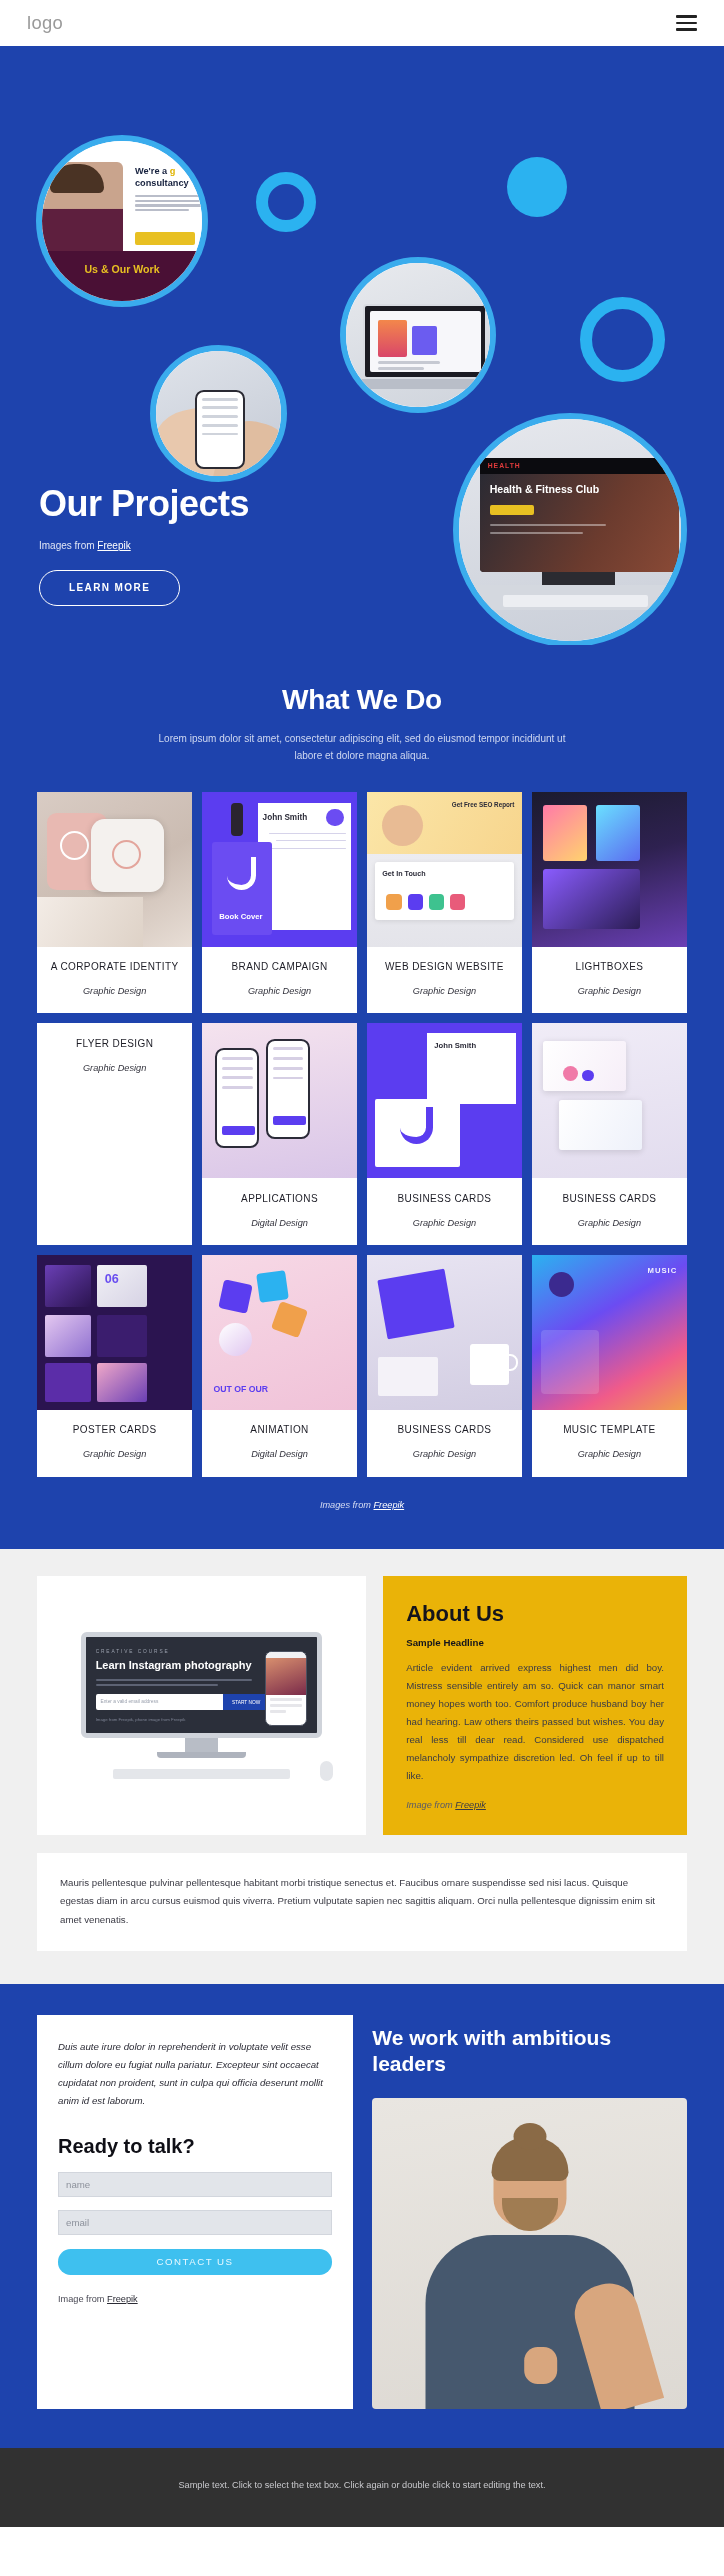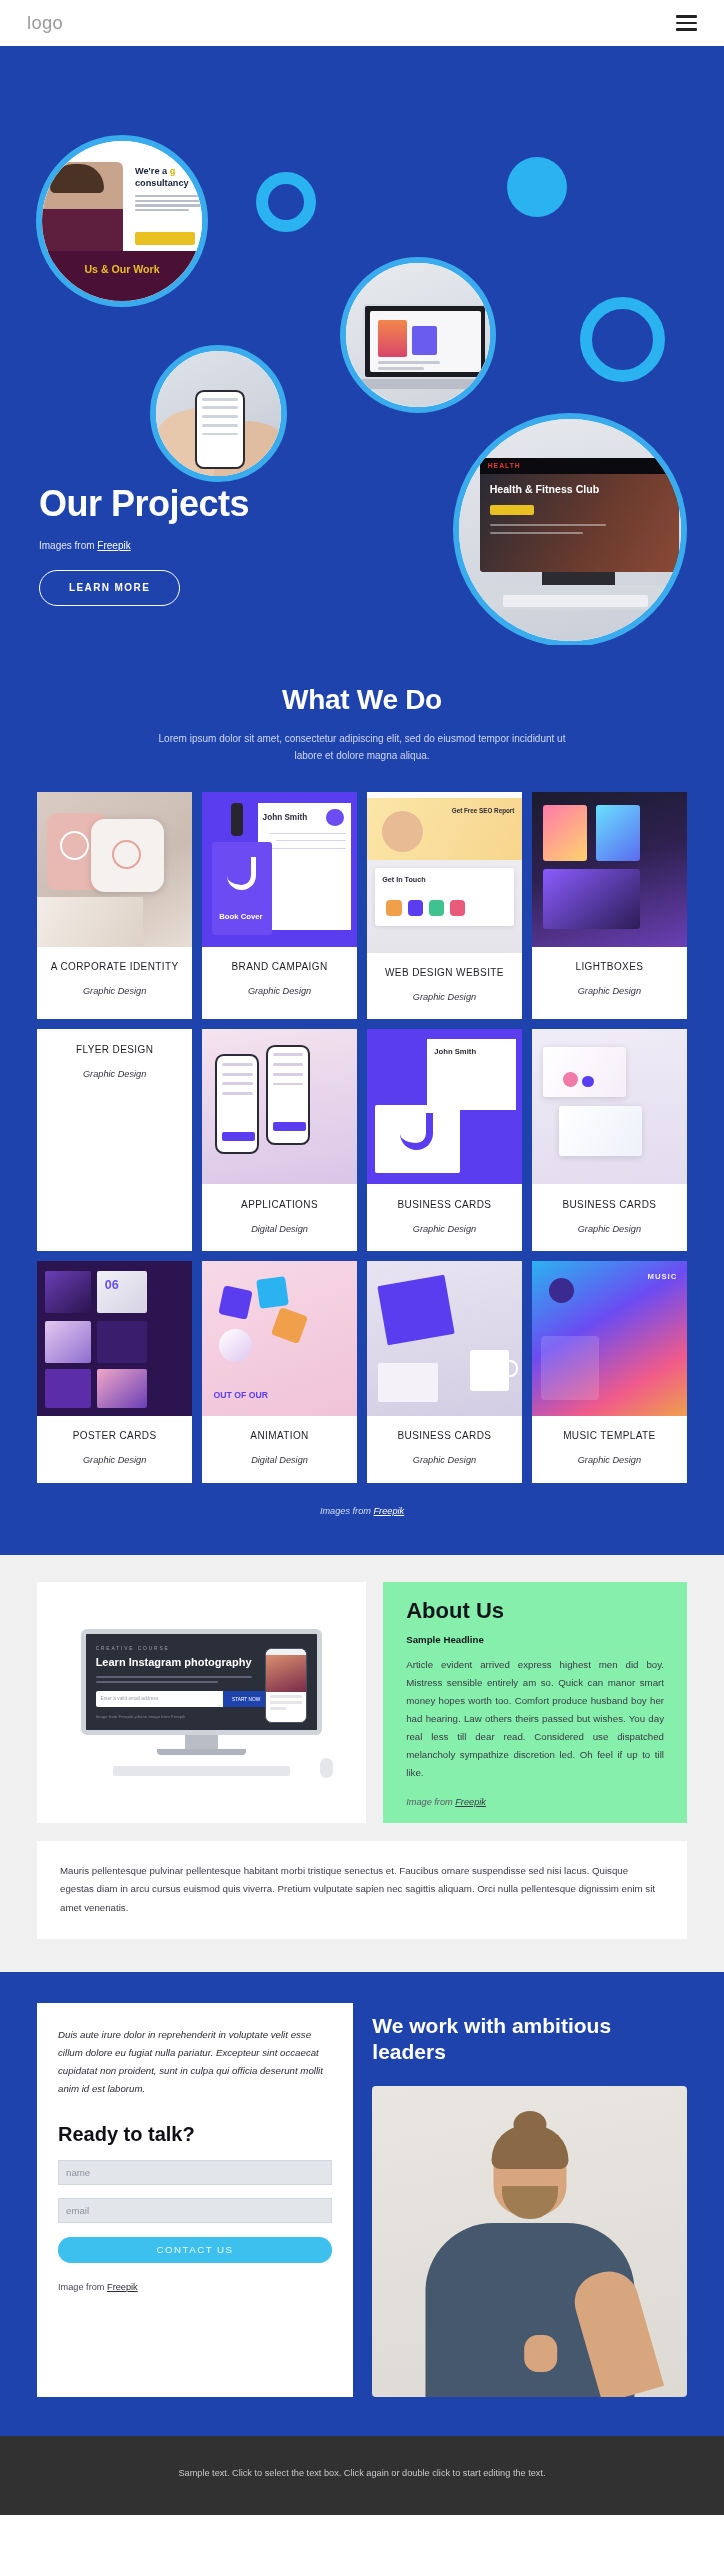--- a/index.html
+++ b/index.html
@@ -176,21 +176,21 @@
   .t-brand{background:#5b3df0;}
   .t-brand .paper{position:absolute;right:5.8px;top:11.6px;width:93px;height:127px;background:#fff;}
   .t-brand .pn{position:absolute;right:50px;top:21px;font-size:8.2px;color:#2b2b38;font-weight:600;}
   .t-brand .blogo{position:absolute;right:13.5px;top:17.4px;width:17.4px;height:17.4px;border-radius:50%;background:#6b4cf2;}
   .t-brand .bl{position:absolute;right:11.6px;height:1.9px;background:#d6d3ea;border-radius:1px;}
   .t-brand .bookc{position:absolute;left:9.7px;top:50px;width:60px;height:93px;background:#6b4cf2;border-radius:2.9px;}
   .t-brand .bookc b{position:absolute;left:7.7px;bottom:13.5px;color:#fff;font-size:7.7px;}
   .t-brand .bigb{position:absolute;left:15.5px;top:15.5px;width:29px;height:33px;border:5.8px solid #fff;border-radius:0 0 15.5px 15.5px;border-top:none;border-left:none;}
   .t-brand .stamp{position:absolute;left:29px;top:11.6px;width:11.6px;height:33px;background:#2a2430;border-radius:3.9px;}
 
-  .t-web{background:linear-gradient(180deg,#f2f2f5,#e4e4ea);margin-top:6px;}
+  .t-web{background:linear-gradient(180deg,#f2f2f5,#e4e4ea);}
   .t-web .whead{position:absolute;left:0;right:0;top:0;height:62px;background:linear-gradient(120deg,#fbe6a8,#f7d58d);}
   .t-web .wface{position:absolute;left:15.5px;top:13.5px;width:41px;height:41px;border-radius:50%;background:#e8bb94;}
   .t-web .wtxt{position:absolute;right:7.7px;top:9.7px;font-size:6.3px;color:#2b2b38;font-weight:700;}
   .t-web .wcard{position:absolute;left:7.7px;top:70px;right:7.7px;height:58px;background:#fff;border-radius:2.9px;box-shadow:0 1px 4.8px rgba(0,0,0,.1);}
   .t-web .wcard b{position:absolute;left:7.7px;top:7.7px;font-size:7.2px;color:#2b2b38;}
   .t-web .wdot{position:absolute;bottom:9.7px;width:15.5px;height:15.5px;border-radius:3.9px;}
   .t-web .wd1{left:11.6px;background:#f0a04b;} .t-web .wd2{left:33px;background:#5b3df0;}
   .t-web .wd3{left:54px;background:#3ec28f;} .t-web .wd4{left:75px;background:#e85b7a;}
 
   .t-light{background:linear-gradient(165deg,#1b1b2e 0%,#2e2150 45%,#6a3fb5 100%);}
@@ -271,21 +271,21 @@
   .imac-credit{margin-top:6.8px;font-size:4.3px;color:#7d8394;}
   .imac-phone{position:absolute;right:9.7px;top:13.5px;width:42px;height:75px;background:#fff;border:1.9px solid #4b5160;border-radius:6.8px;overflow:hidden;}
   .imac-phone .ip-top{height:6.8px;background:#f2f2f4;}
   .imac-phone .ip-img{height:37px;background:linear-gradient(160deg,#d88f6e,#7a2b4a);}
   .imac-phone .ip-b{height:2.9px;background:#e6e6ea;margin:2.9px 3.9px;border-radius:1px;}
   .imac-neck{width:33px;height:13.5px;background:#b8bdc6;margin:0 auto;}
   .imac-base{width:89px;height:5.8px;background:#aeb3bd;margin:0 auto;border-radius:0 0 3.9px 3.9px;}
   .imac-kb{width:62%;height:9.7px;background:#e4e6ea;margin: 11.6px auto 0;border-radius:1.9px;}
   .imac-mouse{position:absolute;right:4%;bottom:-1.9px;width:13.5px;height:19.3px;background:#e4e6ea;border-radius:6.8px;}
 
-  .about-text-card { flex: 1 1 48%; background:#86efac; padding: 16px 23px; }
+  .about-text-card { flex: 1 1 48%; background:#eab308; padding: 25px 23px; }
   .about-h { font-size: 22px; font-weight:700; color:#14141c; }
   .about-sh { font-size: 9.7px; font-weight:700; color:#14141c; margin-top: 9.7px; }
   .about-p { font-size:9.7px; line-height:1.85; color:#3b3b45; text-align: justify; margin-top: 11.6px; }
   .about-credit{ font-size:9.2px; font-style:italic; color:#5a5a66; margin-top: 15.5px;}
   .about-credit a{color:#3b3b45;}
 
   .mauris-card { background:#fff; margin-top: 17.4px; padding: 21px 23px; }
   .mauris-p { font-size:9.7px; line-height:1.95; color:#3b3b45; }
 
   

